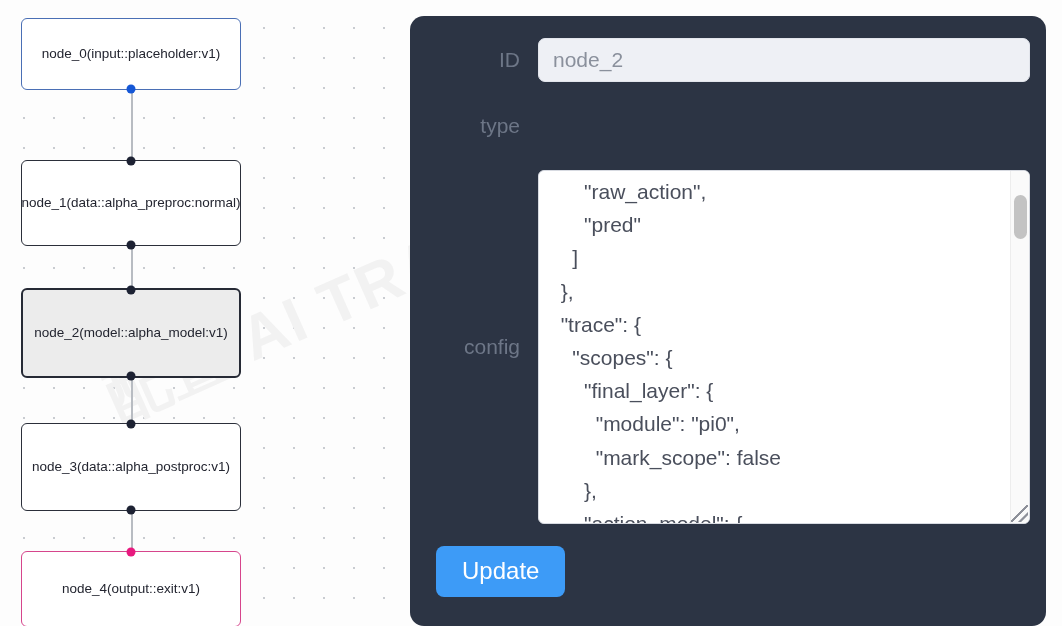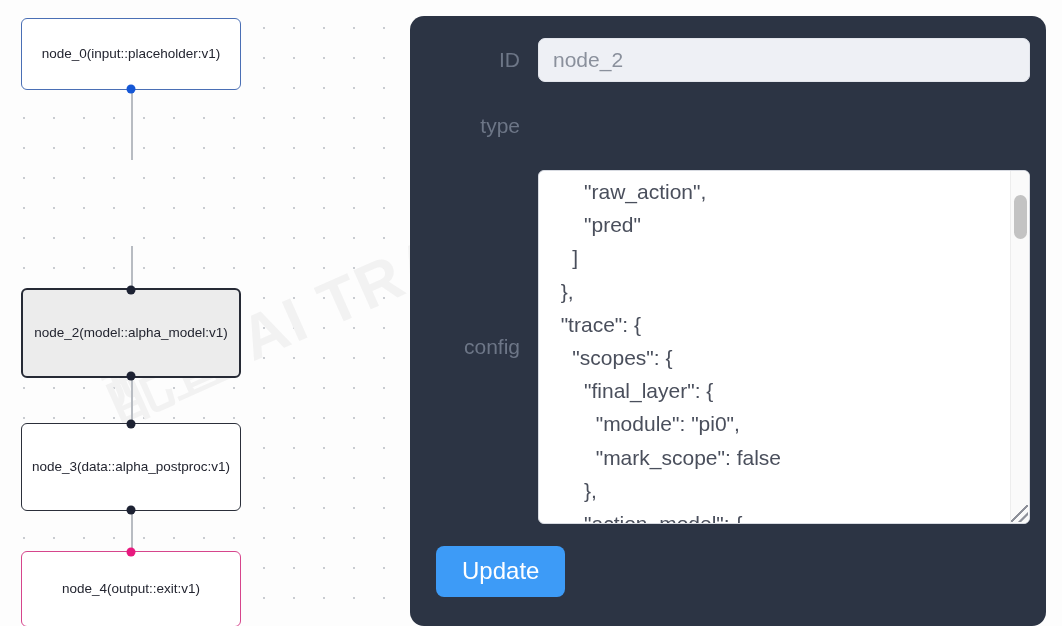--- a/index.html
+++ b/index.html
@@ -289,20 +289,26 @@
       <div class="edge" style="top:246px;height:42px;"></div>
       <div class="edge" style="top:378px;height:45px;"></div>
       <div class="edge" style="top:511px;height:40px;"></div>
 
       <div class="node is-input" style="top:18px;height:72px;">
         <span class="nid">node_0</span>
         <span class="ntype">(input::placeholder:v1)</span>
         <span class="handle bottom blue"></span>
       </div>
 
+      <div class="node" style="top:160px;height:86px;">
+        <span class="nid">node_1</span>
+        <span class="ntype">(data::alpha_preproc:normal)</span>
+        <span class="handle top"></span>
+        <span class="handle bottom"></span>
+      </div>
 
       <div class="node is-selected" style="top:288px;height:90px;">
         <span class="nid">node_2</span>
         <span class="ntype">(model::alpha_model:v1)</span>
         <span class="handle top"></span>
         <span class="handle bottom"></span>
       </div>
 
       <div class="node" style="top:423px;height:88px;">
         <span class="nid">node_3</span>

